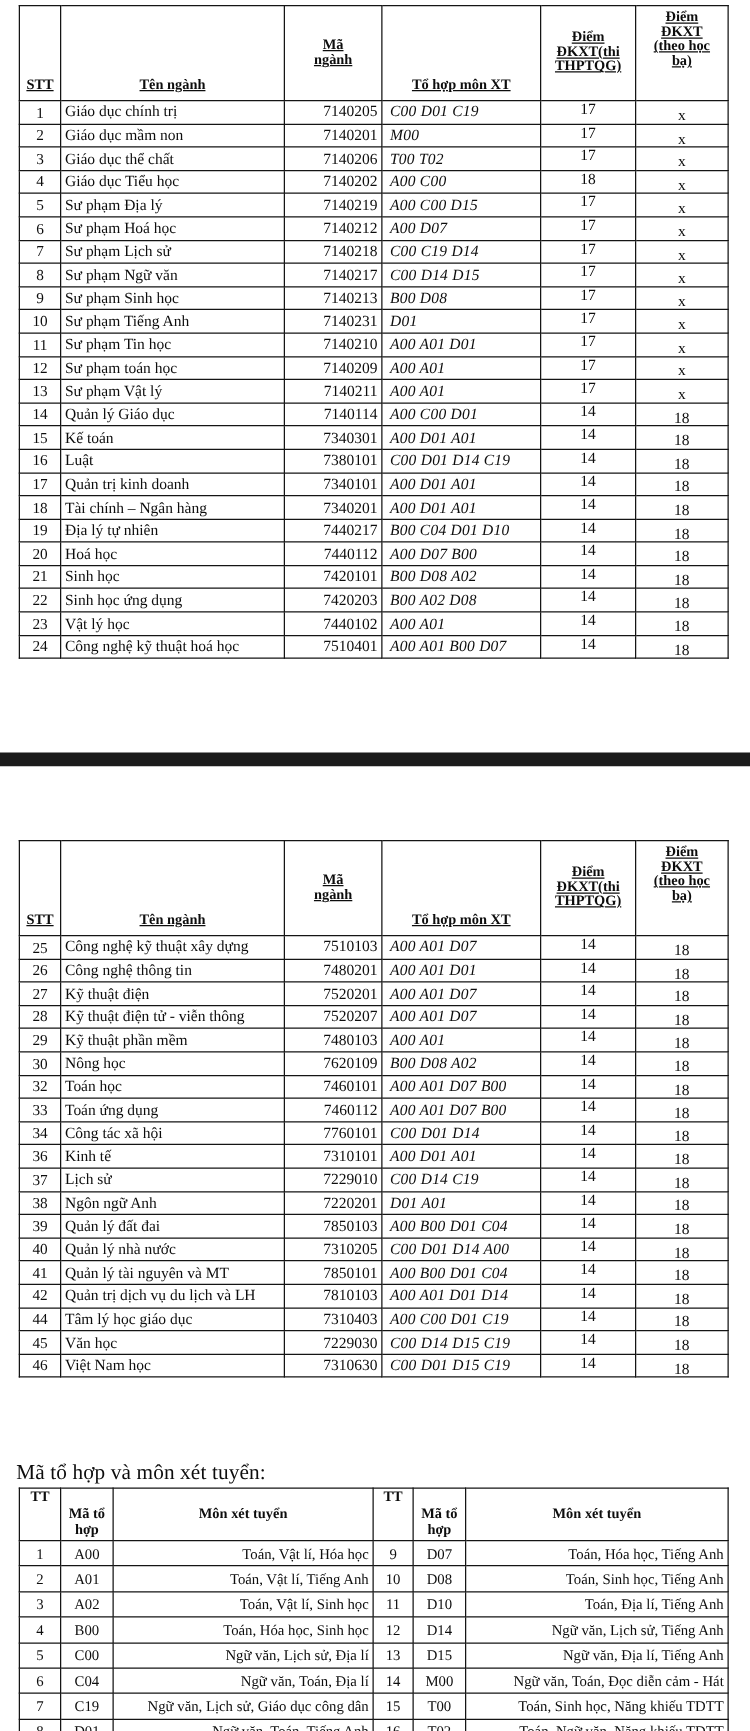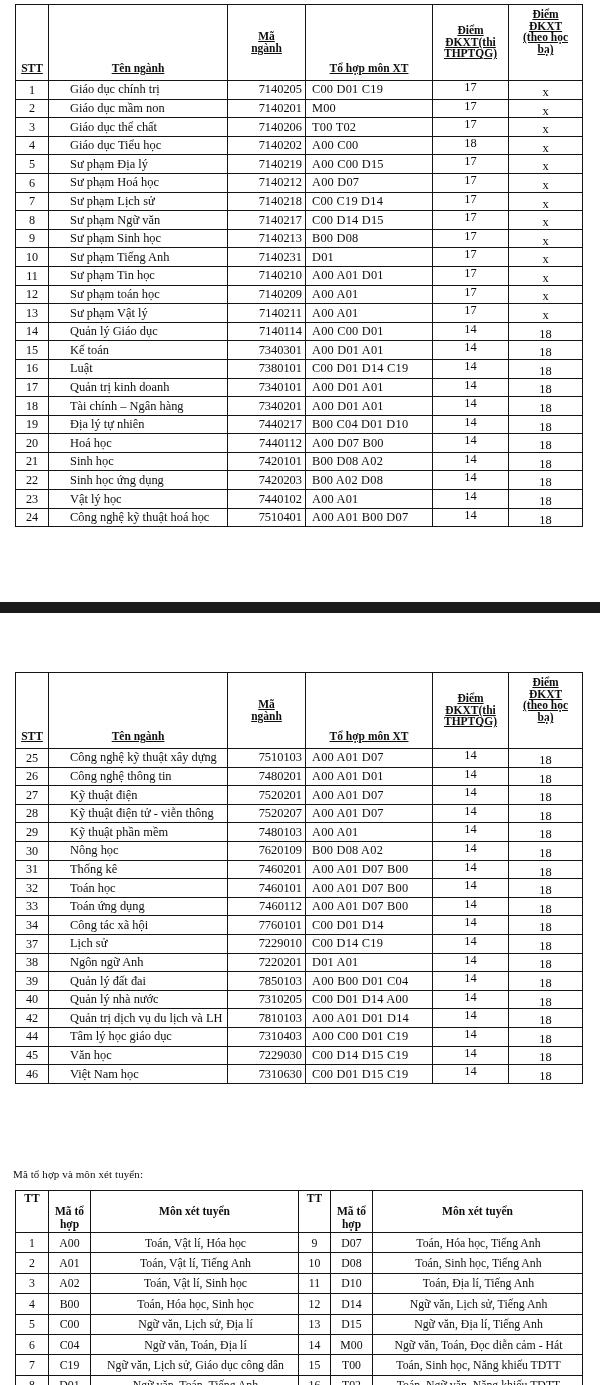--- a/index.html
+++ b/index.html
@@ -36,23 +36,23 @@
   .majors{position:absolute;left:15px;width:567px;}
   .majors th{font-size:11.5px;text-decoration:underline;}
   .majors td{font-size:12.4px;height:17.6px;}
   .majors col.c-stt{width:33px;}
   .majors col.c-name{width:179px;}
   .majors col.c-code{width:78px;}
   .majors col.c-comb{width:127px;}
   .majors col.c-d1{width:76px;}
   .majors col.c-d2{width:74px;}
   .majors td.stt{text-align:center;font-size:12.2px;}
-  .majors td.name{text-align:left;padding-left:21px;}
+  .majors td.name{text-align:left;padding-left:3px;}
   .majors td.code{text-align:right;}
-  .majors td.comb{text-align:left;padding-left:6px;letter-spacing:.2px;}
+  .majors td.comb{text-align:left;padding-left:6px;letter-spacing:.2px;font-style:italic;}
   .majors td.d1{text-align:center;vertical-align:top;padding-top:0px;}
   .majors td.d2{text-align:center;vertical-align:bottom;padding-bottom:0px;}
   .majors thead th{height:70px;}
   .majors thead th.h-stt{vertical-align:bottom;padding-bottom:5px;}
   .majors thead th.h-name{vertical-align:bottom;padding-bottom:5px;}
   .majors thead th.h-code{vertical-align:middle;}
   .majors thead th.h-comb{vertical-align:bottom;padding-bottom:5px;}
   .majors thead th.h-d1{vertical-align:middle;}
   .majors thead th.h-d2{vertical-align:top;padding-top:4px;}
   .hl{display:block;}
@@ -62,34 +62,34 @@
 
   
   #scan-separator{
     position:absolute;left:0;top:602px;width:600px;height:11px;
     background:#1b1b1b;
   }
 
   
   #legend-title{
     position:absolute;left:13px;top:1168px;
-    font-size:11px;font-weight:normal;letter-spacing:.1px;
+    font-size:17px;font-weight:normal;letter-spacing:.1px;
   }
   .legend{position:absolute;left:15px;top:1190px;width:567px;}
   .legend col.l-tt{width:33px;}
   .legend col.l-code{width:42px;}
   .legend col.l-sub{width:208px;}
   .legend col.l-tt2{width:32px;}
   .legend col.l-code2{width:42px;}
   .legend col.l-sub2{width:210px;}
   .legend th{font-size:11.5px;height:27px;}
   .legend td{font-size:11.8px;height:19.4px;}
   .legend td.tt{text-align:center;}
   .legend td.code{text-align:center;}
-  .legend td.sub{text-align:center;padding-left:5px;}
+  .legend td.sub{text-align:right;padding-left:5px;}
   .legend th.h-sub{vertical-align:middle;}
   .legend th.h-tt{vertical-align:top;padding-top:2px;}
   .legend th.h-code{vertical-align:top;padding-top:14px;line-height:1.15;}
 </style>
 </head>
 <body>
 
 <div class="page">
 
   <table class="grid majors" id="table-one">
@@ -395,28 +395,20 @@
         </tr>
         <tr>
           <td class="stt">30</td>
           <td class="name">Nông học</td>
           <td class="code">7620109</td>
           <td class="comb">B00  D08  A02</td>
           <td class="d1">14</td>
           <td class="d2">18</td>
         </tr>
         <tr>
-          <td class="stt">31</td>
-          <td class="name">Thống kê</td>
-          <td class="code">7460201</td>
-          <td class="comb">A00  A01  D07 B00</td>
-          <td class="d1">14</td>
-          <td class="d2">18</td>
-        </tr>
-        <tr>
           <td class="stt">32</td>
           <td class="name">Toán học</td>
           <td class="code">7460101</td>
           <td class="comb">A00  A01  D07 B00</td>
           <td class="d1">14</td>
           <td class="d2">18</td>
         </tr>
         <tr>
           <td class="stt">33</td>
           <td class="name">Toán ứng dụng</td>
@@ -427,20 +419,28 @@
         </tr>
         <tr>
           <td class="stt">34</td>
           <td class="name">Công tác xã hội</td>
           <td class="code">7760101</td>
           <td class="comb">C00  D01  D14</td>
           <td class="d1">14</td>
           <td class="d2">18</td>
         </tr>
         <tr>
+          <td class="stt">36</td>
+          <td class="name">Kinh tế</td>
+          <td class="code">7310101</td>
+          <td class="comb">A00  D01  A01</td>
+          <td class="d1">14</td>
+          <td class="d2">18</td>
+        </tr>
+        <tr>
           <td class="stt">37</td>
           <td class="name">Lịch sử</td>
           <td class="code">7229010</td>
           <td class="comb">C00  D14  C19</td>
           <td class="d1">14</td>
           <td class="d2">18</td>
         </tr>
         <tr>
           <td class="stt">38</td>
           <td class="name">Ngôn ngữ Anh</td>
@@ -455,20 +455,28 @@
           <td class="code">7850103</td>
           <td class="comb">A00  B00  D01 C04</td>
           <td class="d1">14</td>
           <td class="d2">18</td>
         </tr>
         <tr>
           <td class="stt">40</td>
           <td class="name">Quản lý nhà nước</td>
           <td class="code">7310205</td>
           <td class="comb">C00  D01  D14 A00</td>
+          <td class="d1">14</td>
+          <td class="d2">18</td>
+        </tr>
+        <tr>
+          <td class="stt">41</td>
+          <td class="name">Quản lý tài nguyên và MT</td>
+          <td class="code">7850101</td>
+          <td class="comb">A00  B00  D01 C04</td>
           <td class="d1">14</td>
           <td class="d2">18</td>
         </tr>
         <tr>
           <td class="stt">42</td>
           <td class="name">Quản trị dịch vụ du lịch và LH</td>
           <td class="code">7810103</td>
           <td class="comb">A00  A01  D01 D14</td>
           <td class="d1">14</td>
           <td class="d2">18</td>

